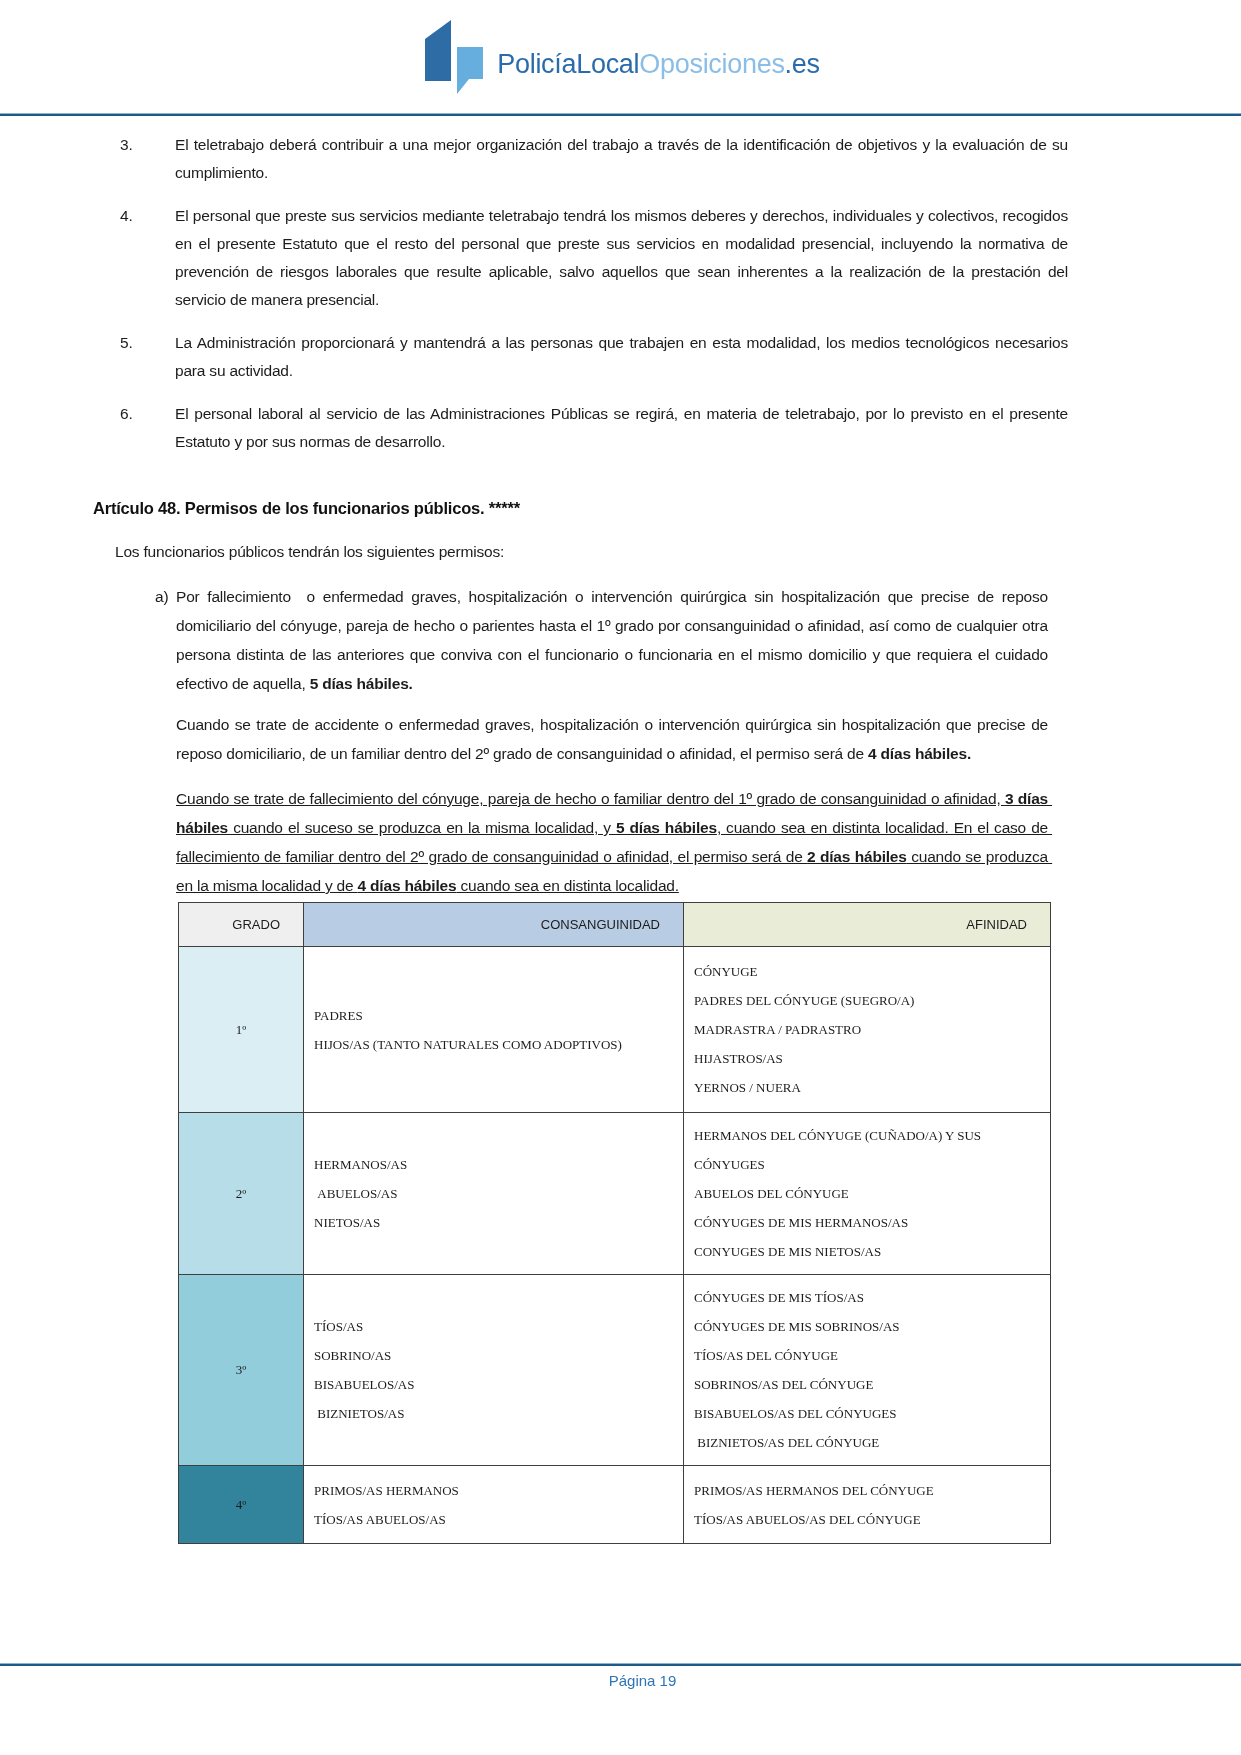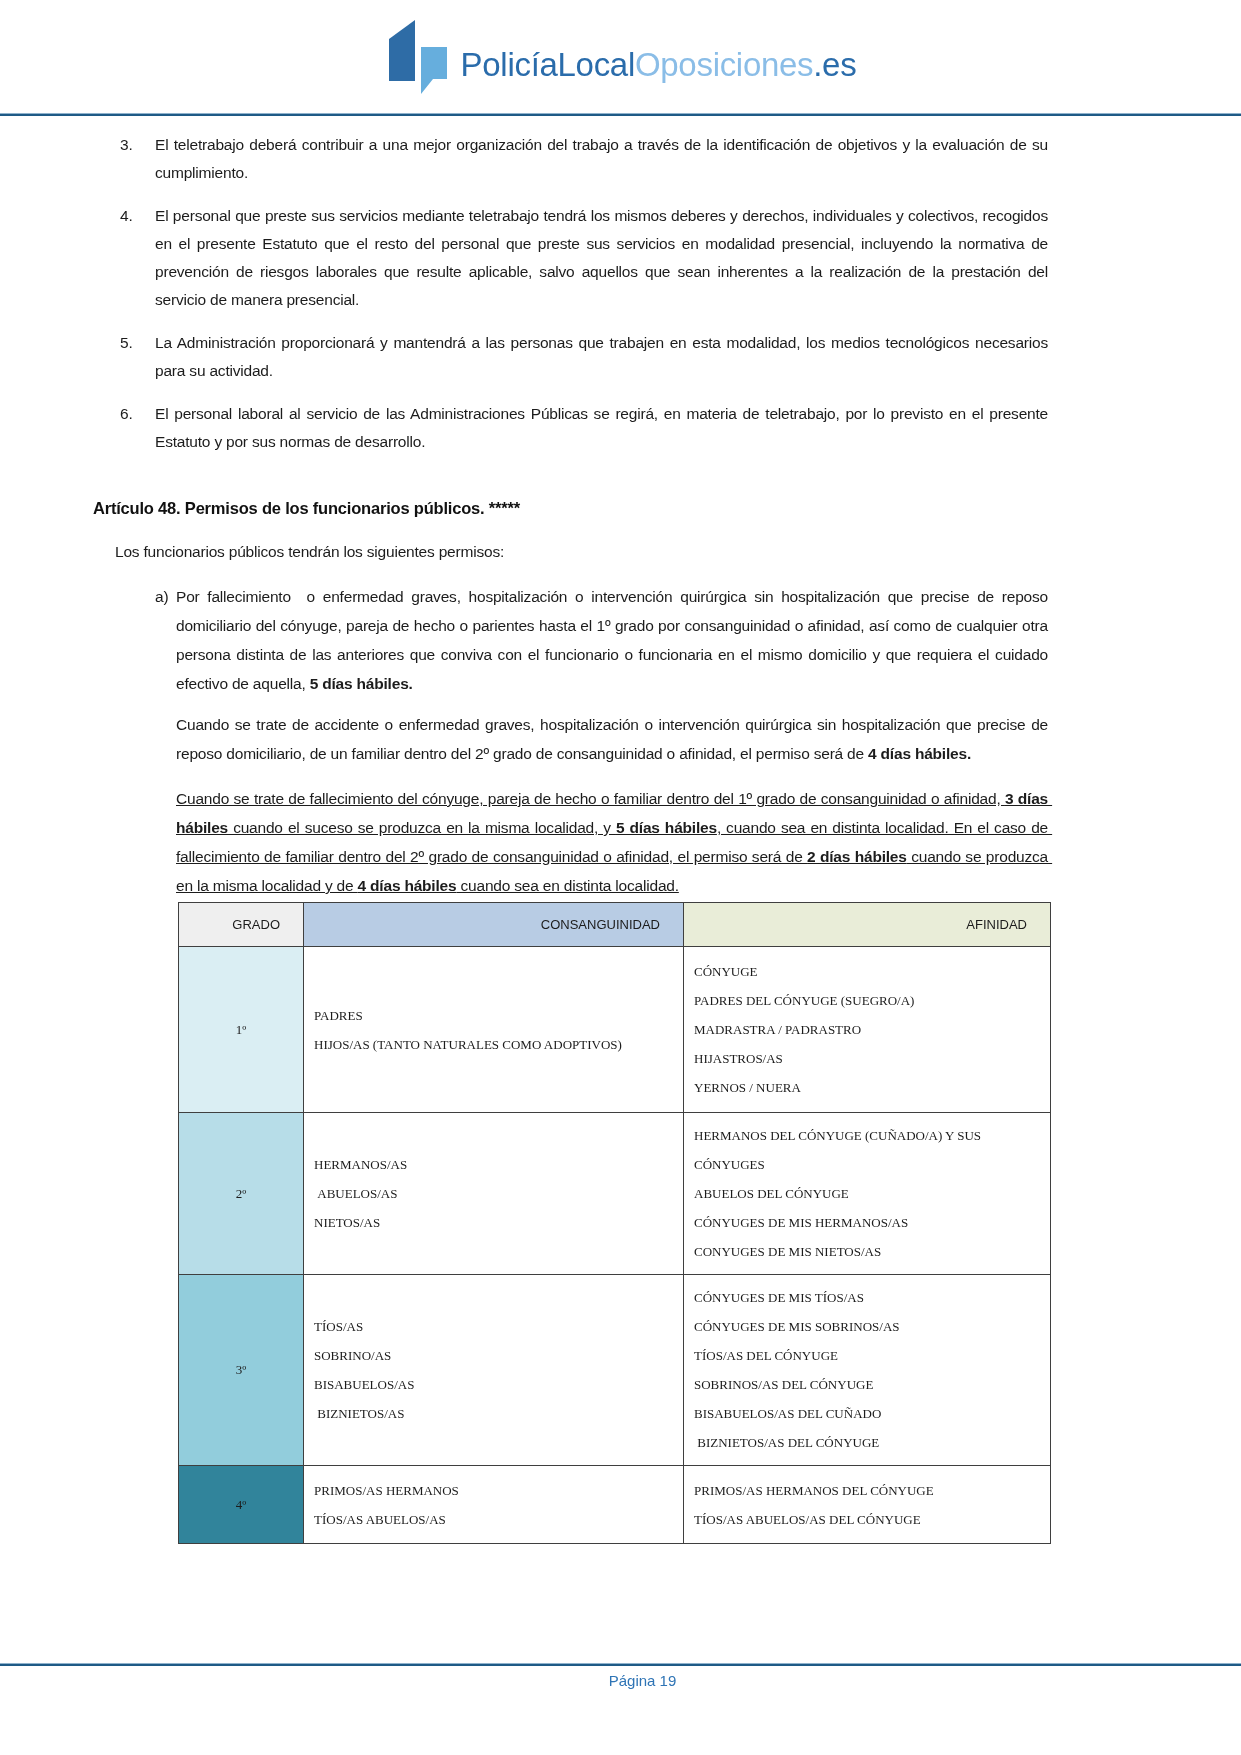--- a/index.html
+++ b/index.html
@@ -11,31 +11,31 @@
     color:#1c1c1c;
     position:relative;
     overflow:hidden;
   }
   .page { width:1241px; height:1755px; position:relative; }
 
   
   .page-header { height:113px; display:flex; align-items:center; justify-content:center; }
   .logo { display:flex; align-items:center; gap:10px; }
   .logo svg { display:block; }
-  .logo-text { font-size:33px; letter-spacing:-0.3px; margin-top:16px; }
+  .logo-text { font-size:27px; letter-spacing:-0.3px; margin-top:16px; }
   .lt-dark  { color:#2a6cab; }
   .lt-light { color:#8abde7; }
   .top-rule { height:3px; background:#1e5a86; border-top:1px solid #8fb2cc; }
 
   
   main { padding:15px 93px 0 93px; font-size:15.5px; letter-spacing:-0.2px; }
 
   .num-item { display:flex; margin-bottom:15px; }
   .num-item .num { flex:none; width:35px; margin-left:27px; line-height:28px; }
-  .num-item .itext { width:893px; text-align:justify; line-height:28px; }
+  .num-item .itext { width:893px; text-align:justify; line-height:28px;margin-left:20px; }
 
   .article-heading {
     margin:38px 0 0 0; font-size:16.5px; font-weight:bold; line-height:28px; color:#111;
   }
   .article-intro { margin:16px 0 0 22px; line-height:28px; }
 
   .lettered-item { display:flex; margin:16px 0 0 62px; }
   .lettered-item .letter { flex:none; width:21px; line-height:29px; }
   .rich { width:872px; text-align:justify; line-height:29px; white-space:pre-wrap; }
   .sub-p2 { margin:12px 0 0 83px; }
@@ -169,21 +169,21 @@
               <div class="cell-line">TÍOS/AS</div>
               <div class="cell-line">SOBRINO/AS</div>
               <div class="cell-line">BISABUELOS/AS</div>
               <div class="cell-line"> BIZNIETOS/AS</div>
             </td>
             <td>
               <div class="cell-line">CÓNYUGES DE MIS TÍOS/AS</div>
               <div class="cell-line">CÓNYUGES DE MIS SOBRINOS/AS</div>
               <div class="cell-line">TÍOS/AS DEL CÓNYUGE</div>
               <div class="cell-line">SOBRINOS/AS DEL CÓNYUGE</div>
-              <div class="cell-line">BISABUELOS/AS DEL CUÑADO</div>
+              <div class="cell-line">BISABUELOS/AS DEL CÓNYUGES</div>
               <div class="cell-line"> BIZNIETOS/AS DEL CÓNYUGE</div>
             </td>
           </tr>
           <tr class="r3">
             <td class="grado" style="background: rgb(49, 132, 155);">4º</td>
             <td>
               <div class="cell-line">PRIMOS/AS HERMANOS</div>
               <div class="cell-line">TÍOS/AS ABUELOS/AS</div>
             </td>
             <td>

